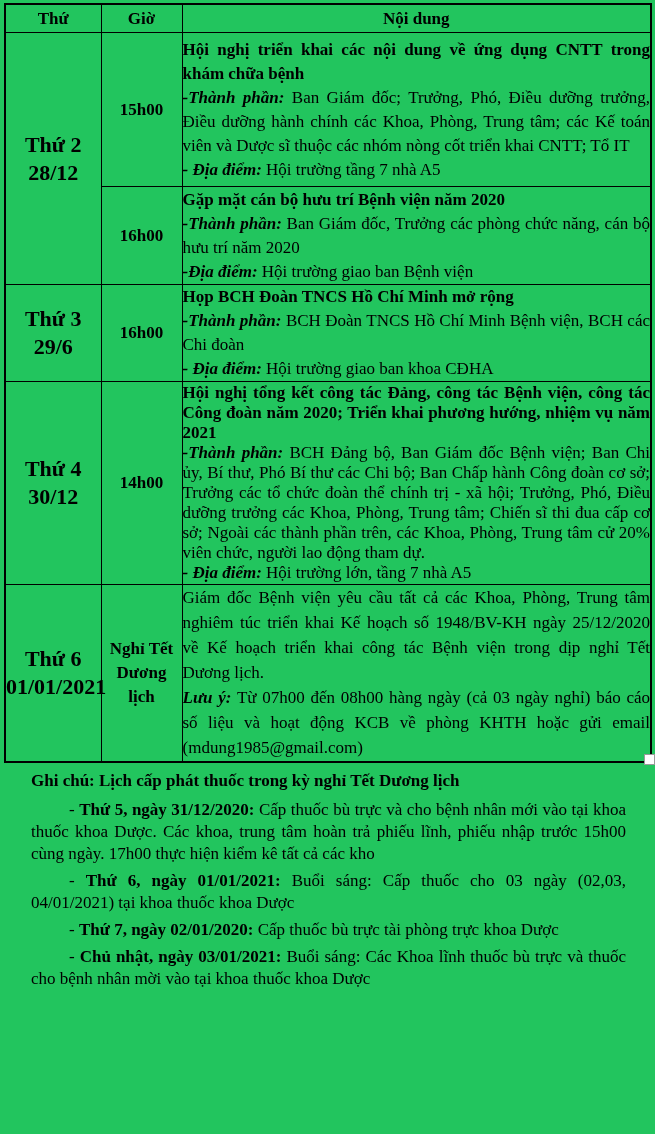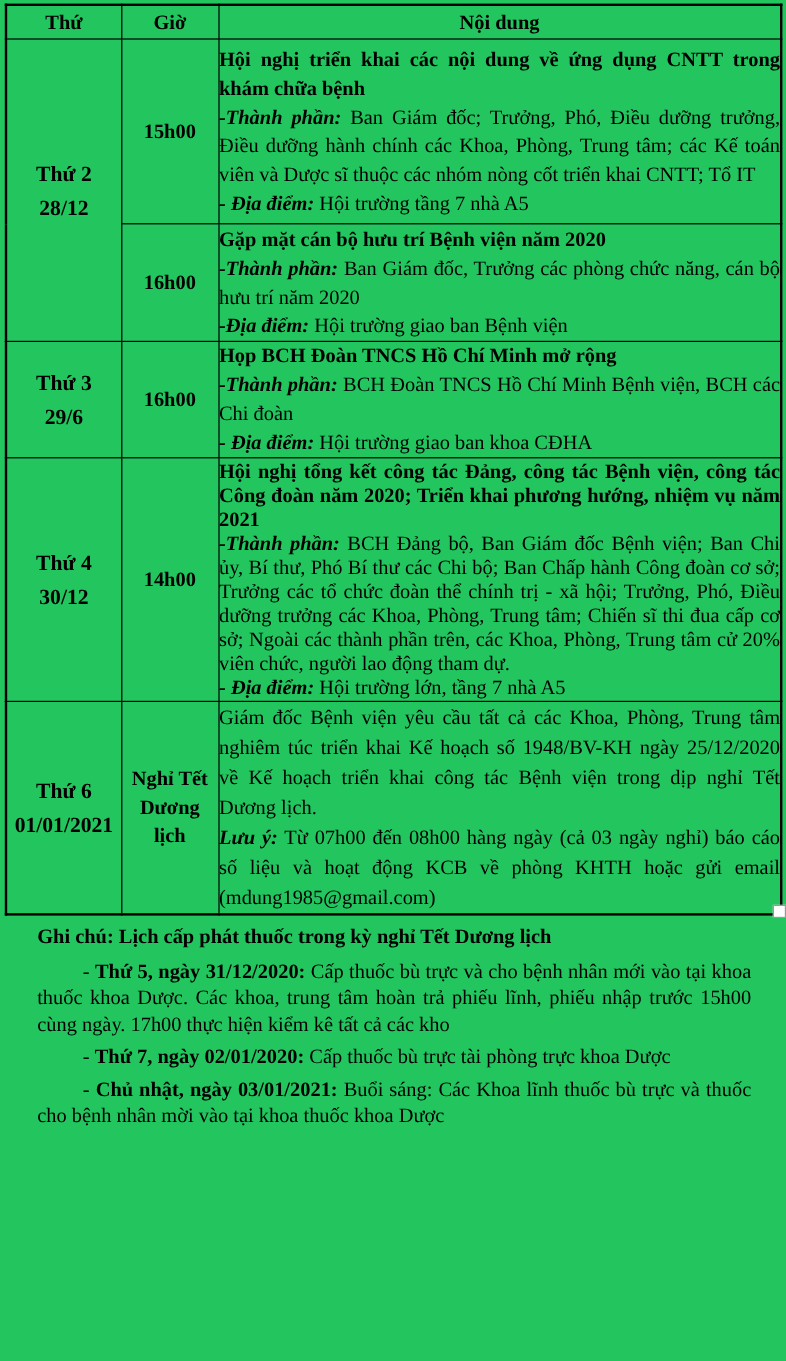--- a/index.html
+++ b/index.html
@@ -10,21 +10,21 @@
   table.sched {
     position:absolute; left:4px; top:3px; width:646px;
     border-collapse:collapse; table-layout:fixed;
     border:2px solid #000;
   }
   table.sched th, table.sched td { border:1.5px solid #000; padding:0; }
   th.hdr {
     height:27px; font-size:17px; font-weight:bold; text-align:center; vertical-align:middle;
   }
   td.day-cell {
-    text-align:center; vertical-align:middle; font-weight:bold; font-size:18px; line-height:28px;
+    text-align:center; vertical-align:middle; font-weight:bold; font-size:22px; line-height:28px;
   }
   td.time-cell {
     text-align:center; vertical-align:middle; font-weight:bold; font-size:17px; line-height:24px;
     padding:0 2px;
     font-family:Liberation Serif, serif;
   }
   td.content-cell {
     vertical-align:middle; font-size:17px; line-height:24px; text-align:justify;
     padding:2px 7px 2px 8px;
   }
@@ -124,18 +124,19 @@
     </tr>
   </tbody>
     </table>
 
   <div class="resize-handle"></div>
 
   <div class="notes">
     <p class="notes-title">Ghi chú: Lịch cấp phát thuốc trong kỳ nghỉ Tết Dương lịch</p>
     <div>
         <p class="note-item"><span class="run-n">- </span><span class="run-b">Thứ 5, ngày 31/12/2020:</span><span class="run-n"> Cấp thuốc bù trực và cho bệnh nhân mới vào tại khoa thuốc khoa Dược. Các khoa, trung tâm hoàn trả phiếu lĩnh, phiếu nhập trước 15h00 cùng ngày. 17h00  thực hiện kiểm kê tất cả các kho</span></p>
+        <p class="note-item"><span class="run-n">- </span><span class="run-b">Thứ 6, ngày 01/01/2021:</span><span class="run-n"> Buổi sáng: Cấp thuốc cho 03 ngày (02,03, 04/01/2021) tại khoa thuốc khoa Dược</span></p>
         <p class="note-item"><span class="run-n">- </span><span class="run-b">Thứ 7, ngày 02/01/2020:</span><span class="run-n"> Cấp thuốc bù trực tài phòng trực khoa Dược</span></p>
         <p class="note-item"><span class="run-n">- </span><span class="run-b">Chủ nhật, ngày 03/01/2021:</span><span class="run-n"> Buổi sáng: Các Khoa lĩnh thuốc bù trực và thuốc cho bệnh nhân mời vào tại khoa thuốc khoa Dược</span></p>
       </div>
   </div>
 
 </div>
 
 </body></html>

